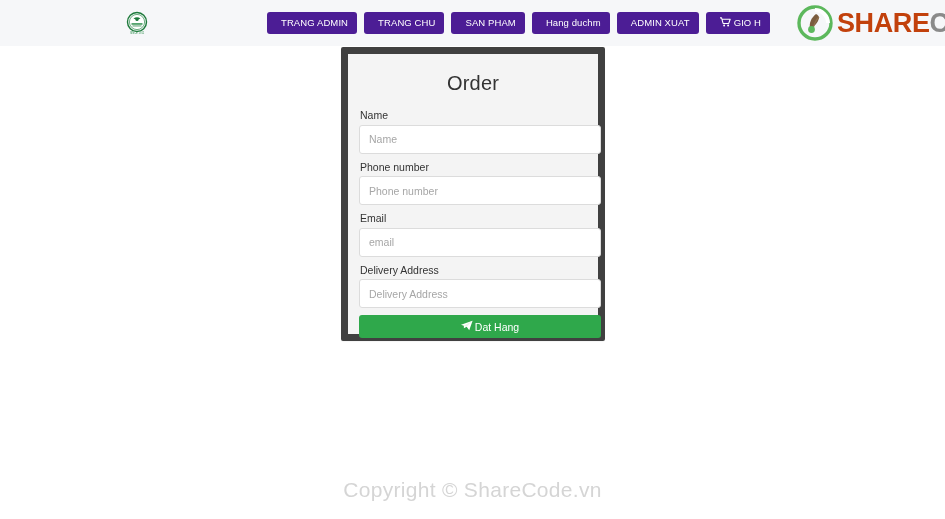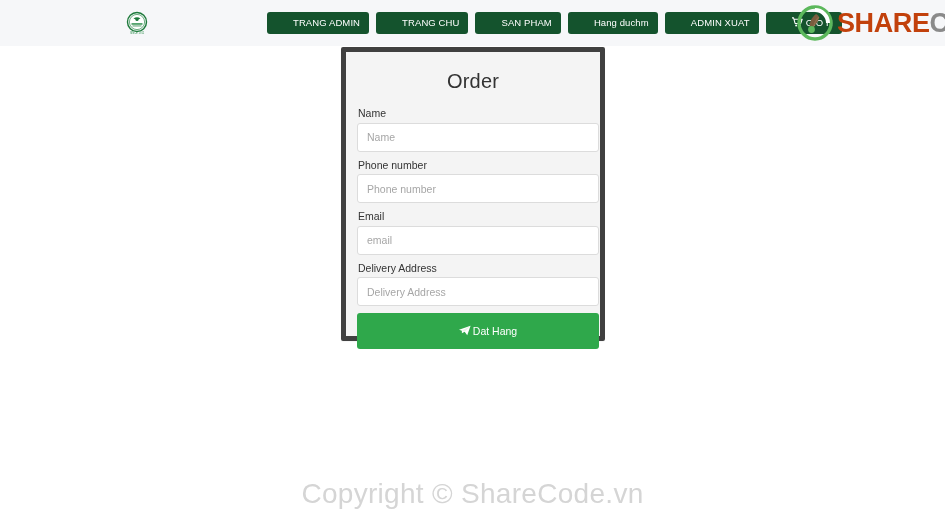--- a/index.html
+++ b/index.html
@@ -24,25 +24,25 @@
     width: 34px; height: 34px;
     display: flex; align-items: center; justify-content: center;
   }
   .brand svg { display: block; }
 
   .nav-links {
     position: absolute; left: 267px; top: 12px;
     display: flex; align-items: center; gap: 7px;
   }
   .nav-btn {
-    background: #14532d;
+    background: #4c1d95;
     color: #ffffff;
     font-size: 9.5px;
     line-height: 1;
-    padding: 7px 9px 7px 26px;
+    padding: 7px 9px 7px 14px;
     border: none;
     border-radius: 3px;
     white-space: nowrap;
     letter-spacing: .1px;
     cursor: pointer;
     display: inline-flex; align-items: center; gap: 3px;
     height: 22px;
   }
   .cart-ico { display: inline-block; }
 
@@ -58,21 +58,21 @@
     font-family: "Liberation Sans", sans-serif;
   }
   .wm-text .s1 { color: #c2410c; }
   .wm-text .s2 { color: #8a8a8a; }
 
   
   .card {
     position: absolute; left: 341px; top: 47px;
     width: 264px; height: 294px;
     background: #f4f4f4;
-    border: 5px solid #404040;
+    border: 7px solid #404040;
     border-radius: 2px;
     box-shadow: 0 1px 1px rgba(0,0,0,.04);
     padding: 12px 11px 0 11px;
   }
   .card-title {
     text-align: center;
     font-size: 20px;
     font-weight: normal;
     color: #333;
     margin: 6px 0 14px 0;
@@ -95,21 +95,21 @@
     padding: 0 9px;
     font-size: 10.5px;
     color: #333;
     outline: none;
     font-family: "Liberation Sans", sans-serif;
     margin-bottom: 7px;
   }
   .form-input::placeholder { color: #a6a6a6; }
   .submit-btn {
     display: flex; align-items: center; justify-content: center; gap: 1px;
-    width: 242px; height: 36px;
+    width: 242px; height: 23px;
     background: #2fa84b;
     color: #fff;
     border: none;
     border-radius: 3px;
     font-size: 10.5px;
     cursor: pointer;
     margin-top: 6px;
     font-family: "Liberation Sans", sans-serif;
     padding-left: 26px;
   }
@@ -124,21 +124,21 @@
     letter-spacing: .2px;
     z-index: 20;
     pointer-events: none;
   }
 
   
   .footer-copy {
     position: absolute; left: 0; top: 478px;
     width: 945px;
     text-align: center;
-    font-size: 28px;
+    font-size: 21px;
     color: #d5d5d5;
     letter-spacing: .3px;
   }
 </style>
 </head>
 <body>
 
 <div id="page">
 
   <div class="navbar">

